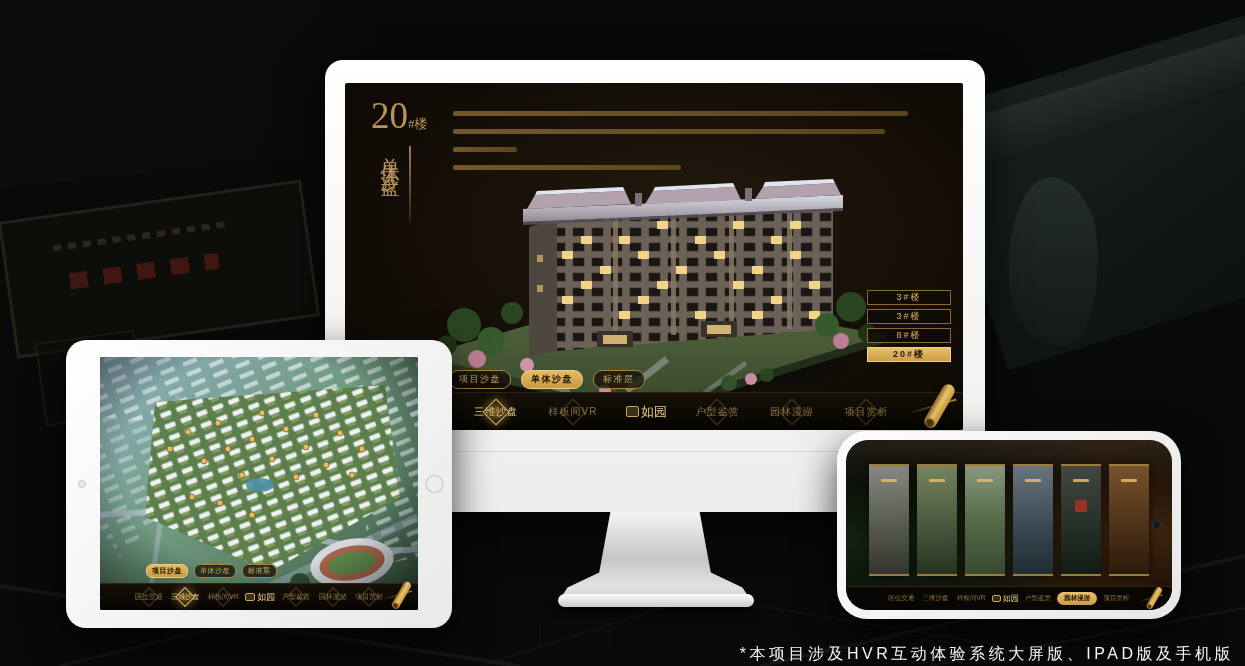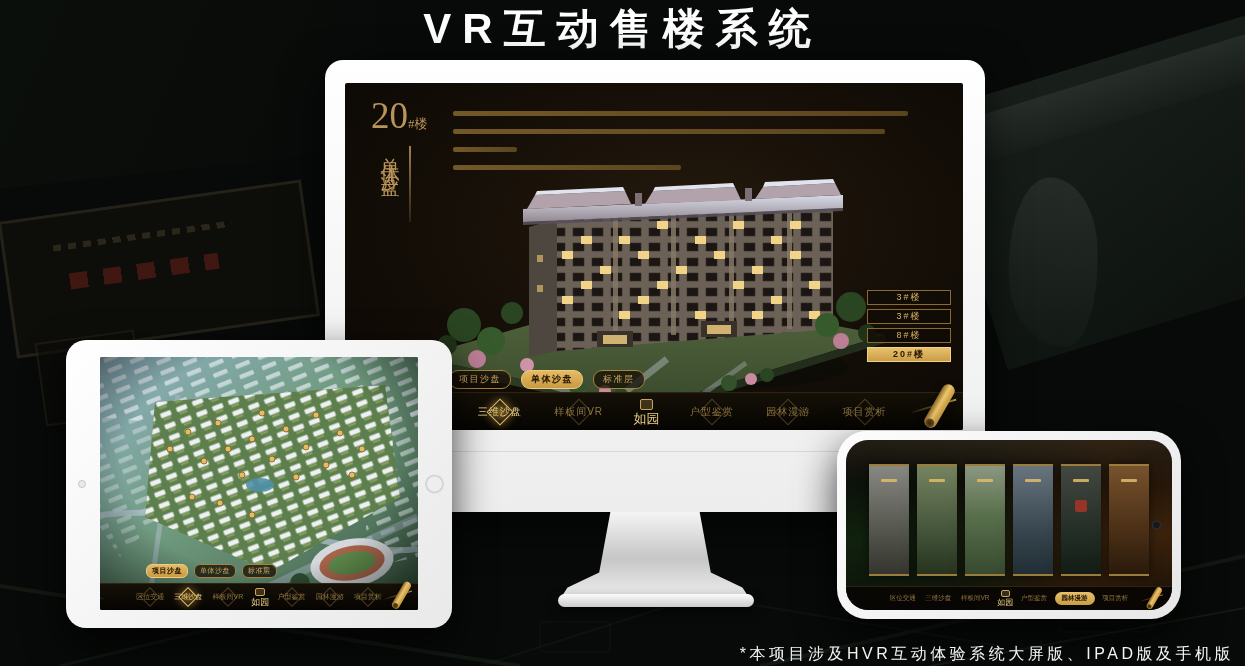--- a/index.html
+++ b/index.html
@@ -78,21 +78,21 @@
   
   .navbar{position:absolute;left:0;right:0;bottom:0;height:37px;border-top:1px solid #2e2412;
     background:linear-gradient(#151108,#060402);
     display:flex;align-items:center;justify-content:space-evenly;padding:0 46px 0 26px;}
   .nav-item{position:relative;color:#8f7440;font-size:10px;letter-spacing:1px;padding:3px 2px;cursor:pointer;}
   .dmd{position:absolute;left:50%;top:50%;width:17px;height:17px;
     border:1px solid rgba(170,135,70,.4);transform:translate(-50%,-50%) rotate(45deg);}
   .nav-item.active{color:#f4da92;}
   .nav-item.active .dmd{border-color:#e8c067;background:radial-gradient(rgba(225,175,75,.55),rgba(225,175,75,.05));
     box-shadow:0 0 10px rgba(230,180,80,.55);}
-  .nav-logo{display:flex;flex-direction:column;align-items:center;gap:2px;color:#e8cc82;
+  .nav-logo{display:flex;flex-direction:row;align-items:center;gap:2px;color:#e8cc82;
     font-family:"Liberation Serif",serif;font-size:13px;line-height:1;}
   .seal{width:11px;height:9px;border:1px solid #caa45c;border-radius:2px;background:rgba(202,164,92,.25);}
 
   .navbar--t{height:26px;padding:0 28px;}
   .navbar--t .nav-item{font-size:7px;letter-spacing:0;}
   .navbar--t .dmd{width:12px;height:12px;}
   .navbar--t .nav-logo{font-size:9px;}
   .navbar--t .seal{width:8px;height:6px;}
 
   .navbar--p{height:23px;padding:0 36px;background:rgba(8,6,3,.9);}
@@ -163,21 +163,20 @@
   <svg class="bg-map" viewBox="0 0 1245 320" preserveAspectRatio="none">
     <path d="M0,240 L520,320" stroke="#3a4433" stroke-width="4" fill="none" opacity=".5"></path>
     <path d="M60,320 L430,230" stroke="#2e3a2a" stroke-width="3" fill="none" opacity=".5"></path>
     <path d="M760,320 L1245,210" stroke="#3a4433" stroke-width="4" fill="none" opacity=".45"></path>
     <path d="M930,320 L1245,262" stroke="#4a4430" stroke-width="2" fill="none" opacity=".45"></path>
     <path d="M480,320 L700,250 L1000,300" stroke="#2c3527" stroke-width="2" fill="none" opacity=".4"></path>
     <rect x="540" y="276" width="70" height="30" rx="4" fill="none" stroke="#37412f" opacity=".4"></rect>
     <rect x="1060" y="250" width="90" height="36" rx="4" fill="none" stroke="#37412f" opacity=".35"></rect>
   </svg>
 
-  <h1 class="page-title">VR互动售楼系统</h1>
 
   <div class="monitor">
     <div class="m-screen">
 
       <div class="hl">
         <span class="hl-num">20</span><span class="hl-suffix">#楼</span>
         <div class="hl-row2">
           <span class="hl-sub">单体沙盘</span>
           <span class="hl-en"></span>
         </div>

